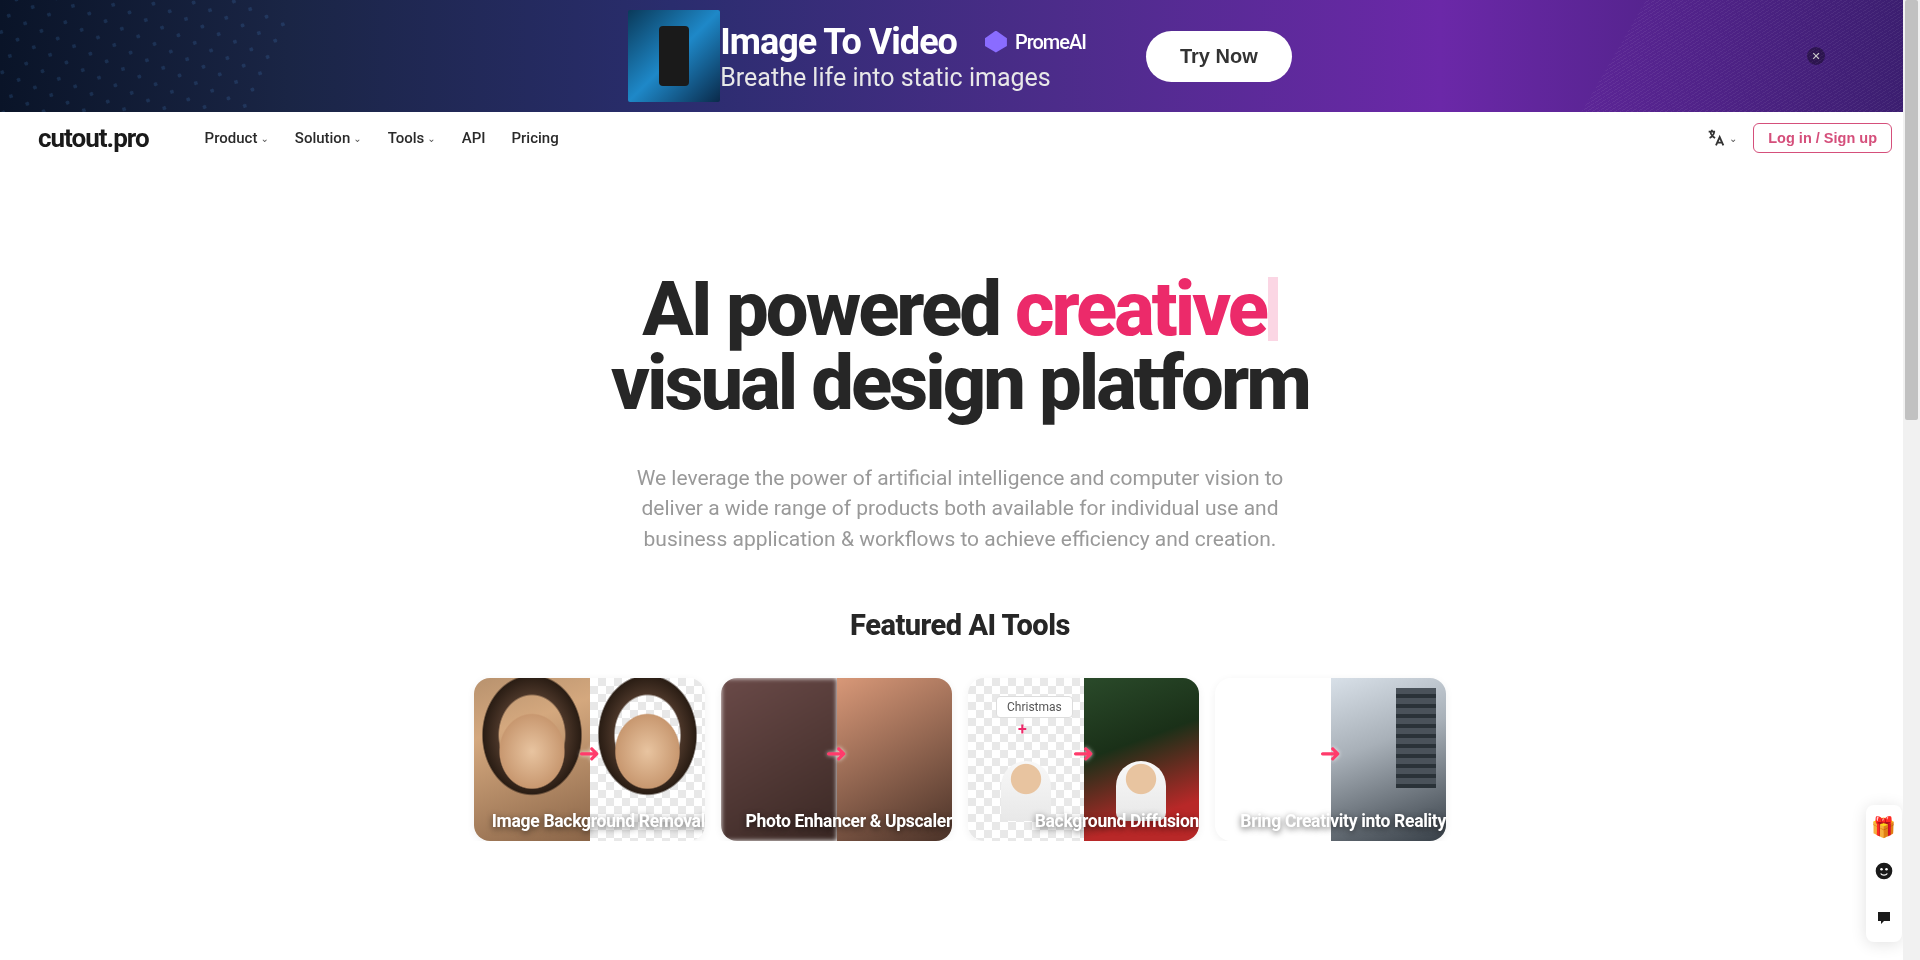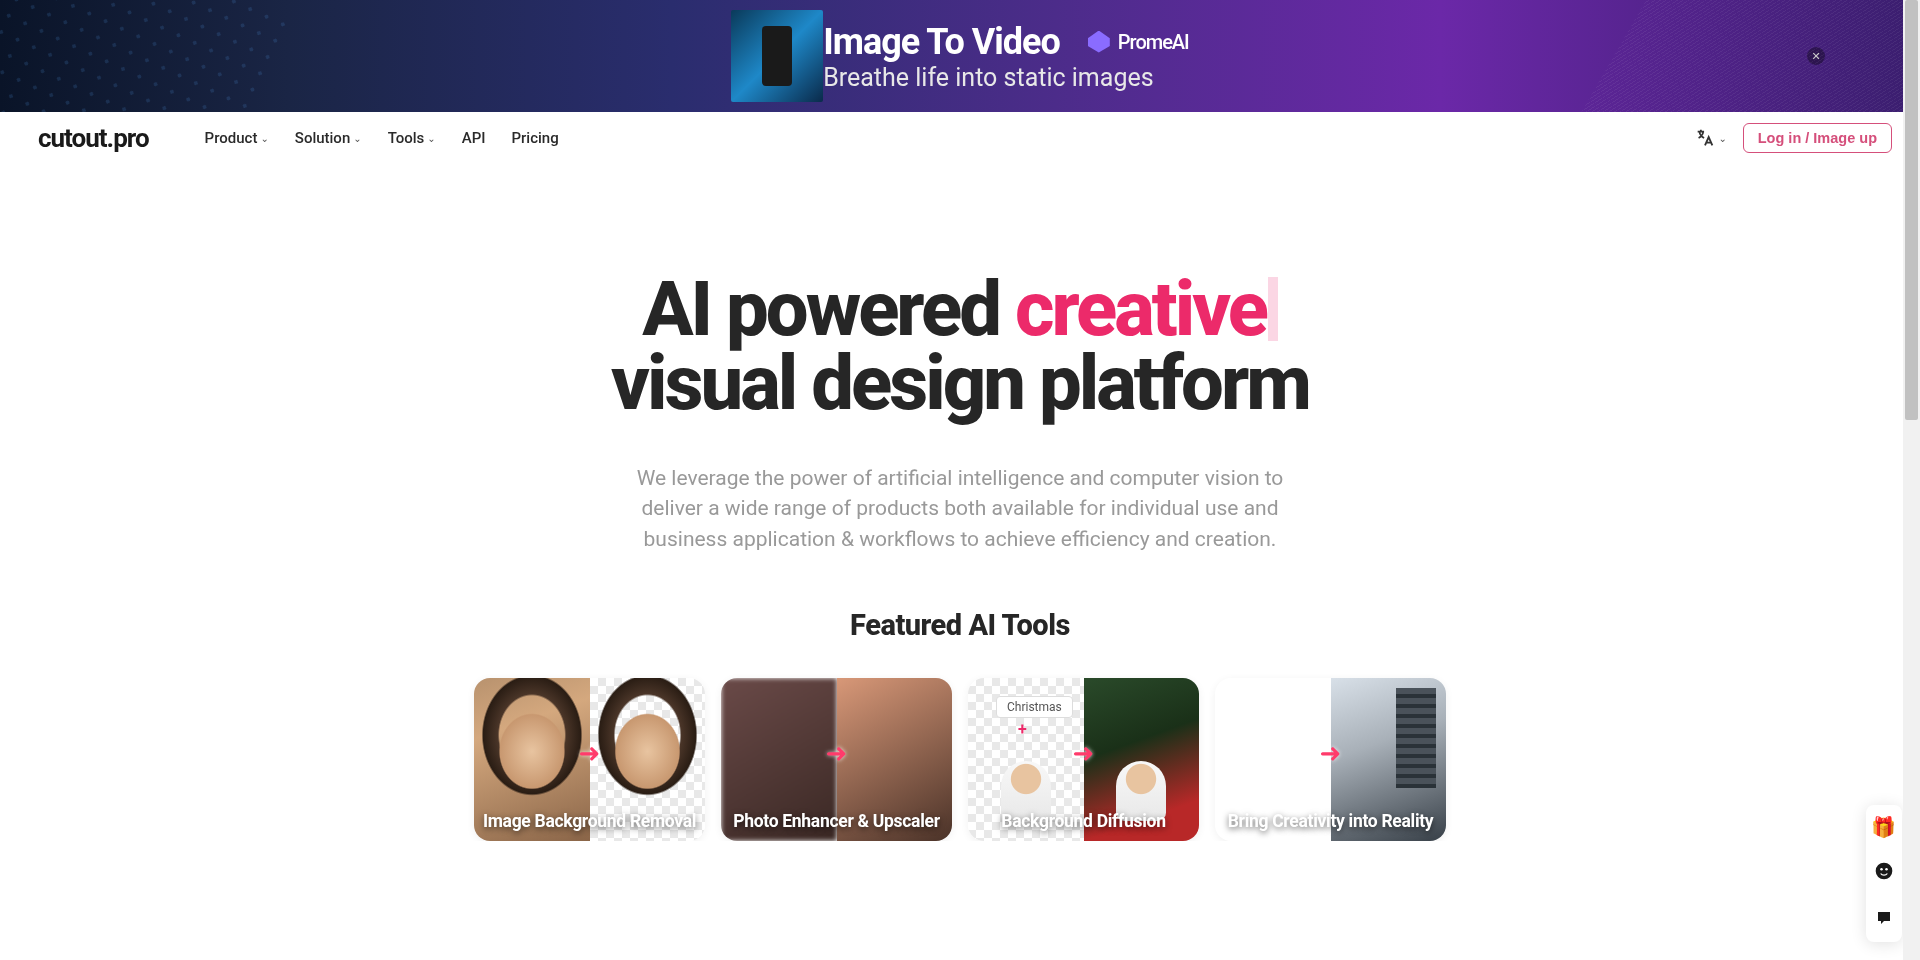--- a/index.html
+++ b/index.html
@@ -183,21 +183,21 @@
   color: #ff3b6b;
   font-size: 26px;
   text-shadow: 0 0 4px rgba(255,255,255,0.8);
 }
 .card-label {
   position: absolute;
   left: 0; right: 0; bottom: 10px;
   color: #fff;
   font-weight: 700;
   font-size: 17.5px;
-  text-align: center;
+  text-align: right;
   text-shadow: 0 2px 6px rgba(0,0,0,0.6);
   letter-spacing: -0.3px;
 }
 .checker {
   background-image:
     linear-gradient(45deg, #e8e8e8 25%, transparent 25%),
     linear-gradient(-45deg, #e8e8e8 25%, transparent 25%),
     linear-gradient(45deg, transparent 75%, #e8e8e8 75%),
     linear-gradient(-45deg, transparent 75%, #e8e8e8 75%);
   background-size: 16px 16px;
@@ -292,20 +292,21 @@
   <div class="banner-text">
     <div class="banner-title" style="display:flex;align-items:center;gap:18px;">
       <span>Image To Video</span>
       <span class="banner-brand">
         <span class="banner-brand-icon"></span>
         <span>PromeAI</span>
       </span>
     </div>
     <div class="banner-sub">Breathe life into static images</div>
   </div>
+  <button class="try-now">Try Now</button>
   <div class="banner-close">✕</div>
 </div>
 
 <div class="nav">
   <div class="logo">cutout.pro</div>
   <div class="nav-links">
     <div class="nav-link">
         <span>Product</span>
         <span class="chev">⌄</span>
       </div>
@@ -325,21 +326,21 @@
       </div>
   </div>
   <div class="nav-right">
     <div class="lang">
       <svg width="22" height="22" viewBox="0 0 24 24" fill="none" stroke="#333" stroke-width="2">
         <path d="M4 5h7M7.5 3v2M6 5c0 3 3 6 5 7M10 5c0 3-3 6-5 7"></path>
         <path d="M12 20l4-9 4 9M13.5 17h5"></path>
       </svg>
       <span class="chev">⌄</span>
     </div>
-    <button class="login-btn">Log in / Image up</button>
+    <button class="login-btn">Log in / Sign up</button>
   </div>
 </div>
 
 <div class="hero">
   <h1>
     <span>AI powered </span><span class="pink">creative</span><span class="cursor"></span><br>
     <span>visual design platform</span>
   </h1>
   <p class="hero-sub">We leverage the power of artificial intelligence and computer vision to deliver a wide range of products both available for individual use and business application &amp; workflows to achieve efficiency and creation.</p>
 </div>

